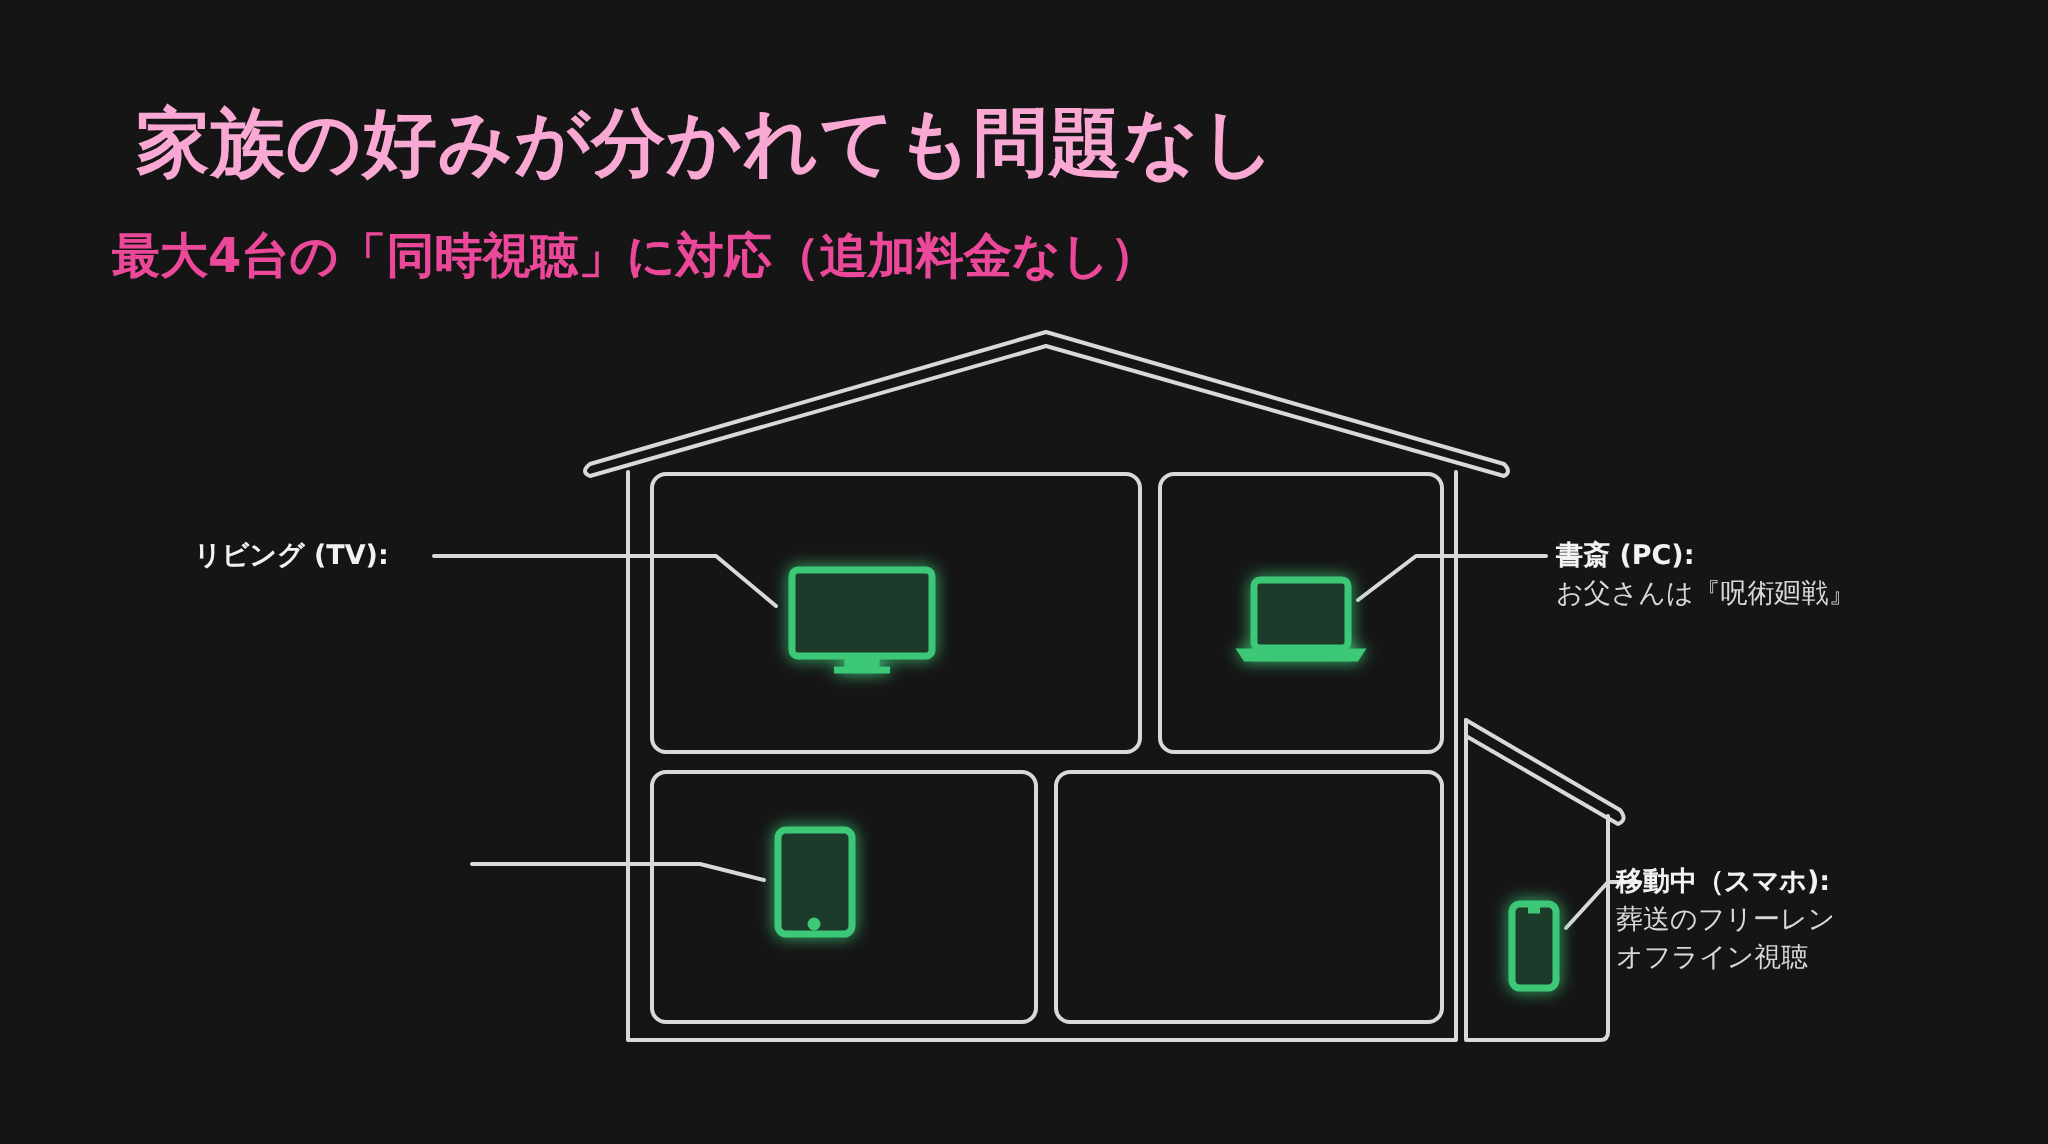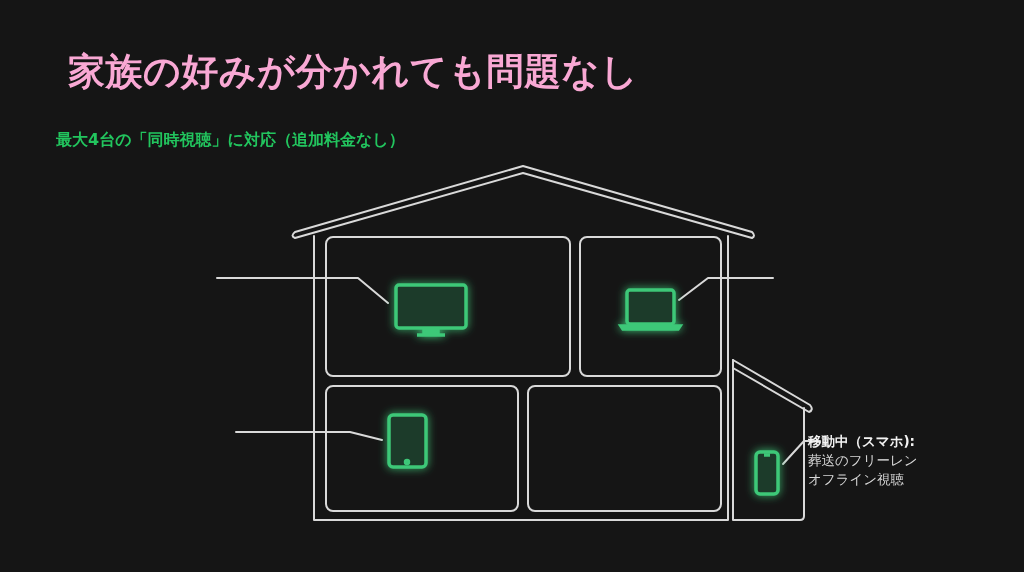--- a/index.html
+++ b/index.html
@@ -8,22 +8,22 @@
       background:#151515;
       font-family:"DejaVu Sans", "Liberation Sans", sans-serif;
       position:relative;
     }
     .title {
       position:absolute; left:68px; top:50px;
       font-size:37px; font-weight:bold; color:#f9a8d4;
       letter-spacing:0.5px; line-height:44px;
     }
     .subtitle {
-      position:absolute; left:56px; top:124px;
-      font-size:16px; font-weight:bold; color:#22c55e;
+      position:absolute; left:56px; top:112px;
+      font-size:24px; font-weight:bold; color:#ec4899;
       line-height:32px;
     }
     svg.house { position:absolute; left:0; top:0; }
     .label {
       position:absolute; color:#e6e6e6; font-size:13.5px; line-height:19px;
     }
     .label .head { font-weight:bold; color:#f2f2f2; display:block; }
     .label .body { color:#d8d8d8; display:block; }
   </style>
 </head>
@@ -81,23 +81,26 @@
     </g>
 
     <g>
       <rect x="756" y="452" width="22" height="42" rx="4" fill="#1f3a2a"></rect>
       <path d="M764 455 L770 455"></path>
     </g>
   </g>
 </svg>
 
 <div class="label" style="left:97px; top:269px;">
+  <span class="head">リビング (TV):</span>
 </div>
 
 <div class="label" style="left:778px; top:269px;">
+  <span class="head">書斎 (PC):</span>
+  <span class="body">お父さんは『呪術廻戦』</span>
 </div>
 
 <div class="label" style="left:70px; top:423px;">
 </div>
 
 <div class="label" style="left:808px; top:432px;">
   <span class="head">移動中（スマホ):</span>
   <span class="body">葬送のフリーレン</span>
   <span class="body">オフライン視聴</span>
 </div>

